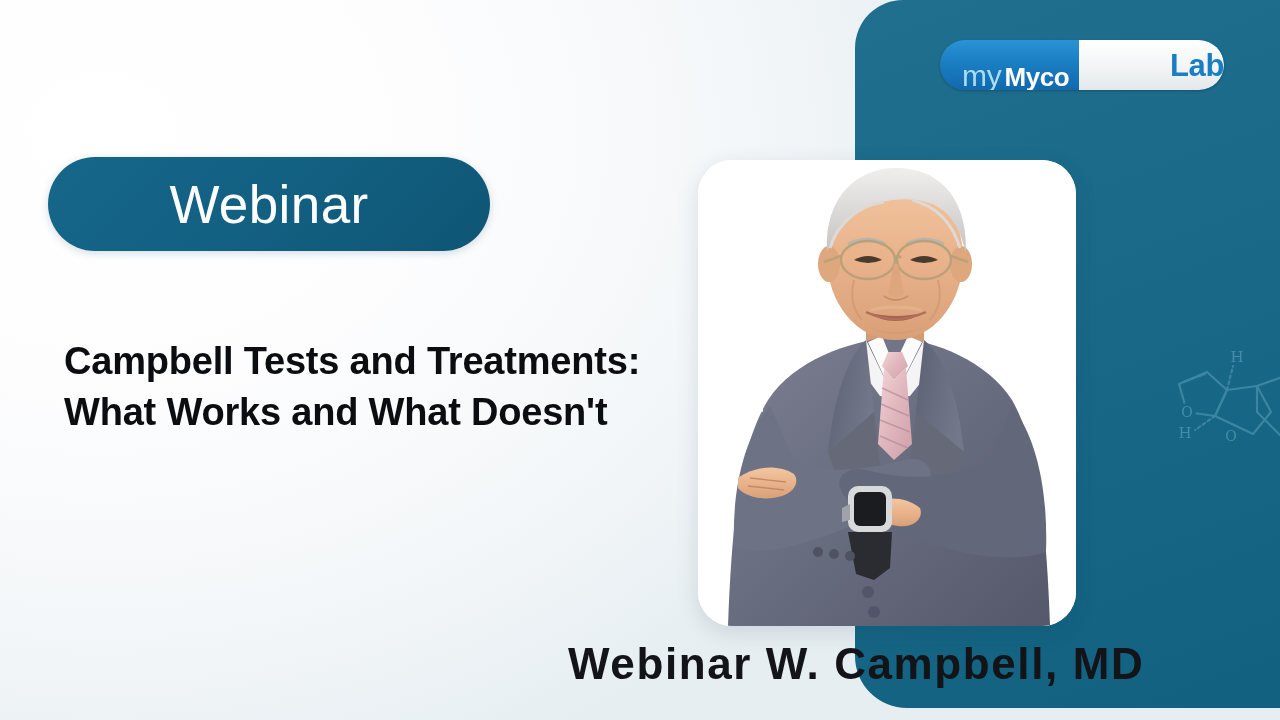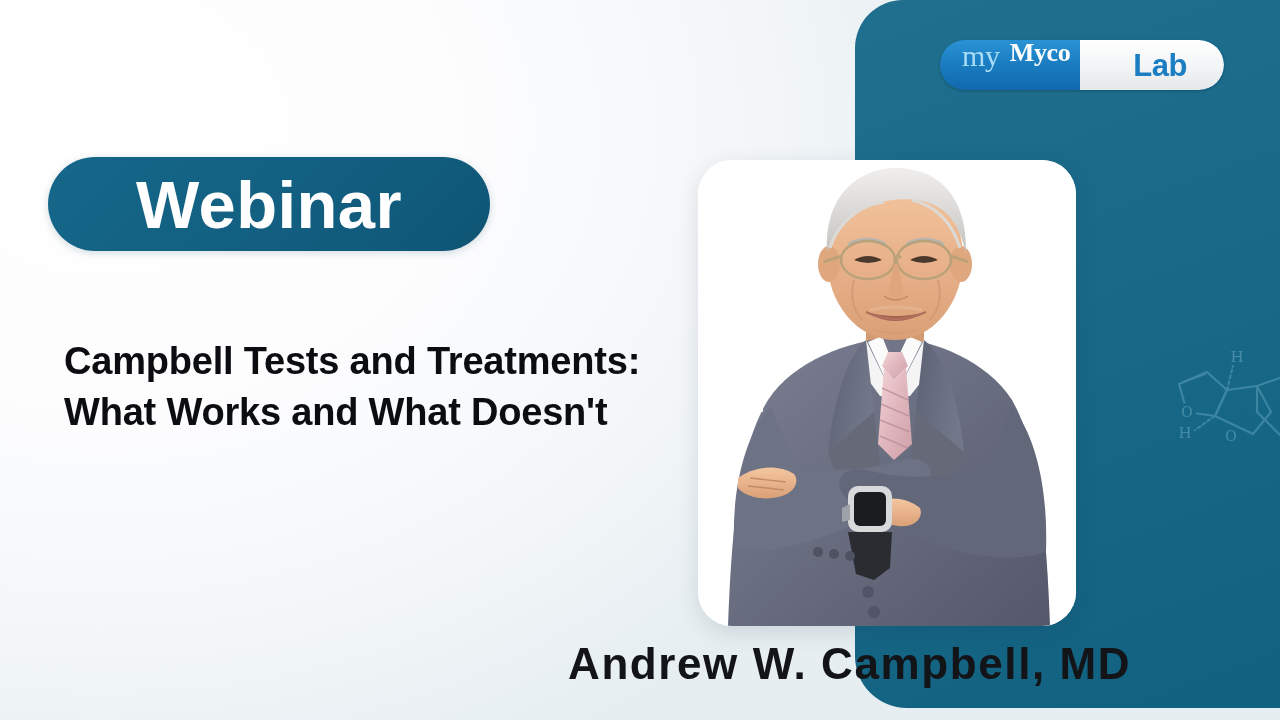--- a/index.html
+++ b/index.html
@@ -51,37 +51,36 @@
     width:284px; height:50px;
     border-radius:25px;
     background:linear-gradient(180deg,#2a93d5 0%,#1b7ec2 45%,#1269ad 100%);
     box-shadow:0 1px 3px rgba(0,0,0,.22);
     display:flex; align-items:stretch;
     overflow:hidden;
     z-index:5;
   }
   .logo-left {
     flex:0 0 auto;
-    display:flex; align-items:flex-start;
+    display:flex; align-items:flex-end;
     padding:0 10px 0 22px;
-    gap:10px;
-    font-family:Liberation Serif, serif;
+    gap:3px;
   }
   .logo-my {
     font-size:30px; font-weight:400; letter-spacing:-.3px;
     color:#a8ddf5; line-height:1;
     position:relative; top:1px;
   }
   .logo-myco {
     font-size:26px; font-weight:700; letter-spacing:-.4px;
     color:#ffffff; line-height:1;
   }
   .logo-right {
     flex:1 1 auto;
-    display:flex; align-items:center; justify-content:center;
+    display:flex; align-items:center; justify-content:flex-end;
     background:linear-gradient(180deg,#ffffff 0%,#f2f4f5 55%,#e4e8ea 100%);
     border-top-right-radius:25px; border-bottom-right-radius:25px;
     padding-left:16px;
   }
   .logo-lab {
     font-size:31px; font-weight:700; letter-spacing:-.4px;
     color:#1b7ec2; line-height:1;
   }
 
   
@@ -89,22 +88,22 @@
     position:absolute;
     left:48px; top:157px;
     width:442px; height:94px;
     border-radius:47px;
     background:linear-gradient(135deg,#15678a 0%,#125f81 55%,#0f5574 100%);
     display:flex; align-items:center; justify-content:center;
     box-shadow:0 2px 8px rgba(10,60,85,.18);
   }
   .webinar-badge .label {
     color:#ffffff;
-    font-size:67px;
-    font-weight:700;
+    font-size:53px;
+    font-weight:400;
     letter-spacing:.4px;
     line-height:1;
   }
 
   
   .title {
     position:absolute;
     left:64px; top:336px;
     width:580px;
     color:#0b0d10;
@@ -334,19 +333,19 @@
       <path d="M172 150 Q197 144 224 150" stroke="#e3b18c" stroke-width="3" fill="none"></path>
 
       <path d="M156 120 Q150 144 164 160" stroke="#cf9670" stroke-width="2" fill="none" opacity=".7"></path>
       <path d="M240 120 Q246 144 232 160" stroke="#cf9670" stroke-width="2" fill="none" opacity=".7"></path>
 
       <path d="M172 168 Q197 180 224 168 Q197 176 172 168 Z" fill="#d19a72" opacity=".6"></path>
     </svg>
   </div>
 
   <div class="speaker-name">
-    <div class="nm nm-dark">Andrew W. Campbell, MD</div>
+    <div class="nm nm-dark">Webinar W. Campbell, MD</div>
     <div class="nm nm-clip">
       
     </div>
   </div>
 
 </div>
 
 </body></html>

